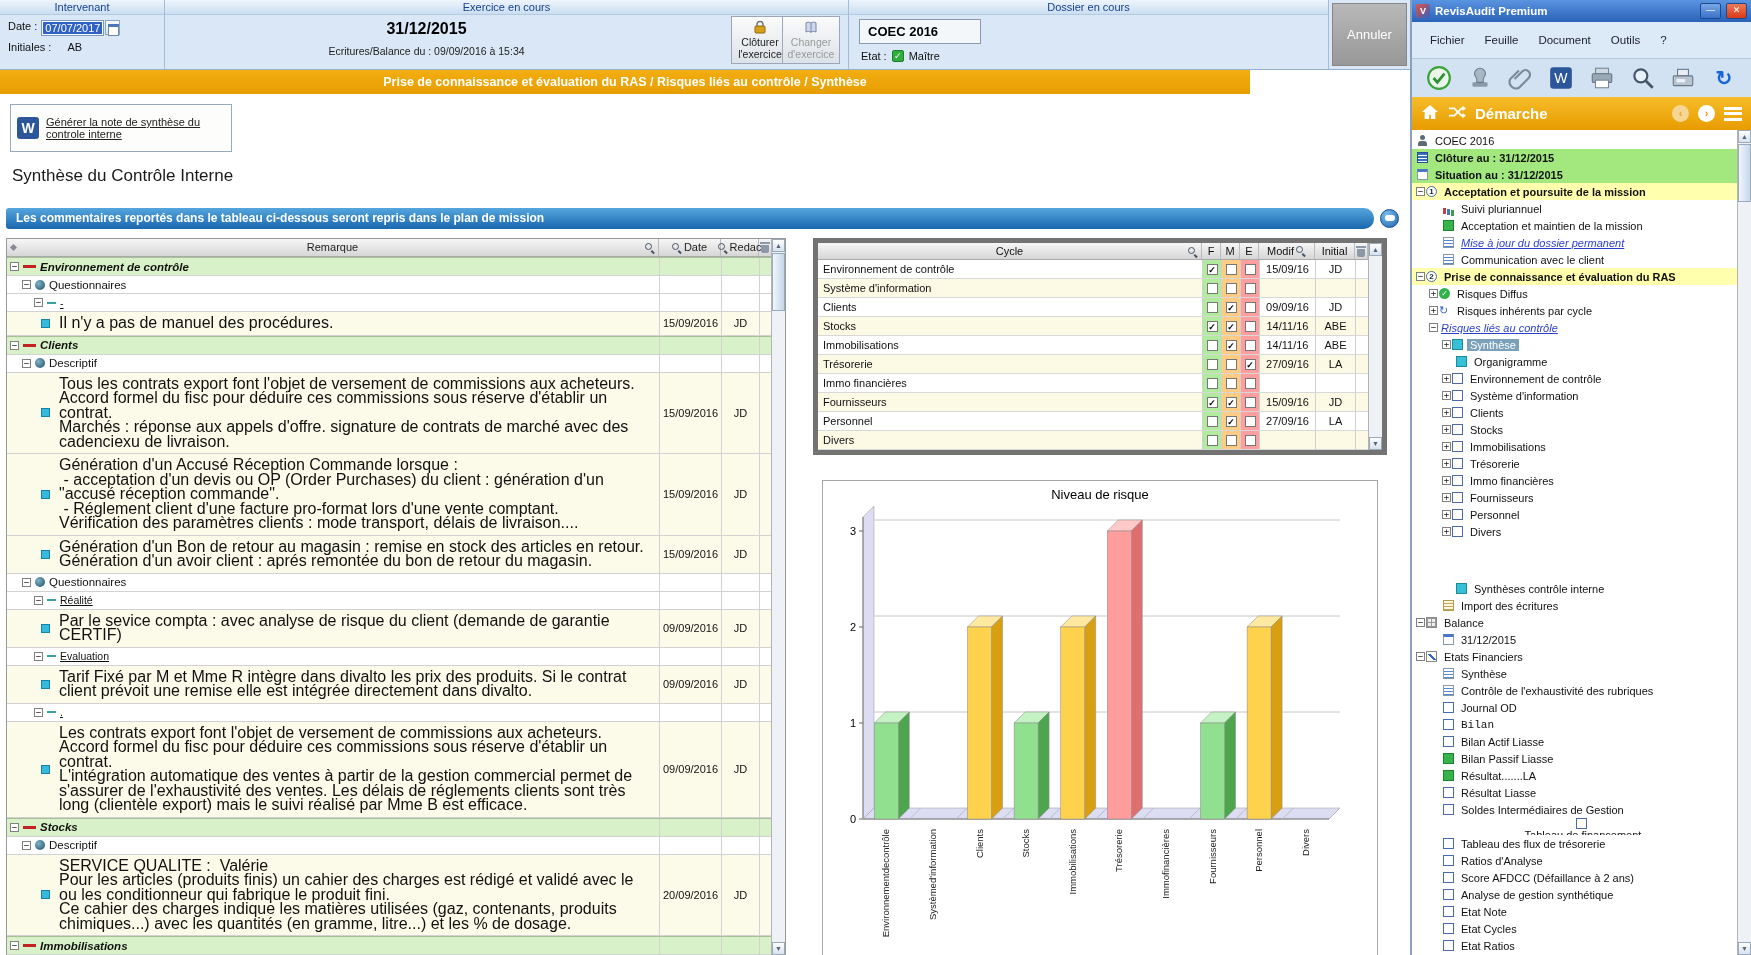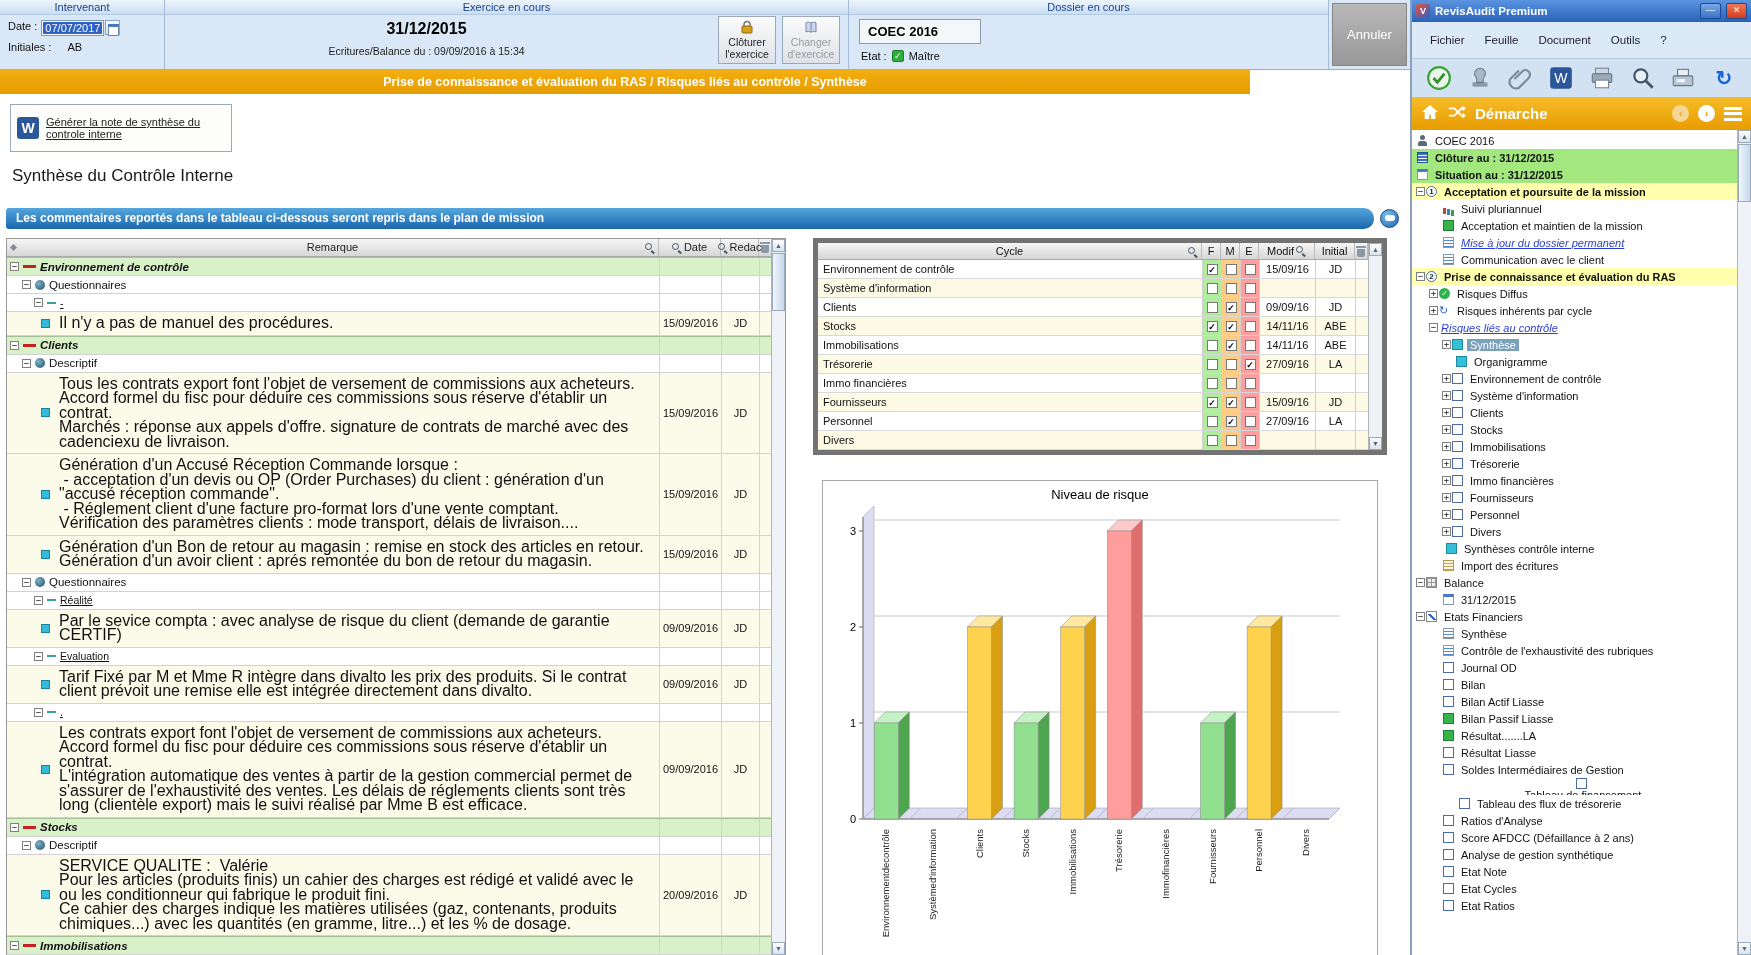--- a/index.html
+++ b/index.html
@@ -15,21 +15,21 @@
 .hrow{display:flex;align-items:flex-start;margin:5px 6px 0 8px;font-size:11px}
 .date-box{background:#fff;border:1px solid #7a99bd;padding:1px;margin-left:4px;display:inline-flex;cursor:text}
 .date-val{background:#2f62c4;color:#fff;font-size:11px;padding:0 2px}
 .cal-btn{width:15px;height:15px;margin-left:1px;border:1px solid #8aa6c4;background:linear-gradient(#f8fbff,#d4e2f0);position:relative;cursor:pointer}
 .cal-btn::before{content:"";position:absolute;left:2px;top:3px;width:9px;height:8px;background:#fff;border:1px solid #6a88aa;border-top:3px solid #4a78b8}
 .init-val{margin-left:16px}
 .ex-date{position:absolute;left:0;right:160px;top:20px;text-align:center;font-size:16px;font-weight:bold;color:#000}
 .ex-sub{position:absolute;left:0;right:160px;top:45px;text-align:center;font-size:10.5px;color:#222}
 .ex-btn{position:absolute;top:16px;width:58px;height:48px;background:linear-gradient(#fbfbfb,#dde2e8);border:1px solid #9aa8b8;font-size:10.5px;color:#222;display:flex;flex-direction:column;align-items:center;justify-content:center;gap:0;cursor:pointer;font-family:"Liberation Sans",sans-serif}
 .ex-btn.disabled{color:#9a9a9a}
-.btn-cloturer{right:72px}
+.btn-cloturer{right:59px}
 .btn-changer{right:8px}
 .dossier-box{position:absolute;left:10px;top:19px;width:122px;height:25px;background:#f4f7fa;border:1px solid #8a9ab0;font-weight:bold;font-size:13px;line-height:23px;padding-left:8px;color:#000}
 .etat-row{position:absolute;left:12px;top:50px;display:flex;align-items:center;gap:5px;font-size:11px}
 .etat-badge{width:12px;height:12px;background:#2fae3e;border:1px solid #1c7f2a;border-radius:2px;color:#fff;font-size:9px;line-height:11px;text-align:center;flex:none}
 .sec-annuler{border-right:none}
 .annuler-btn{position:absolute;inset:3px;background:linear-gradient(#b8b8b8,#989898);border:1px solid #878787;color:#fff;font-size:13px;cursor:pointer;font-family:"Liberation Sans",sans-serif}
 
 
 .orange-bar{position:absolute;top:70px;left:0;width:1250px;height:24px;background:linear-gradient(#f3ae12,#e79d00);color:#fff;font-weight:bold;font-size:12.5px;text-align:center;line-height:24px}
 
@@ -889,21 +889,21 @@
           <div class="tree-row" style="padding-left: 30px;">
             <span class="texp">+</span>
             <span class="ti ti-whitesq"></span>
             <span class="tlabel">Personnel</span>
           </div>
           <div class="tree-row" style="padding-left: 30px;">
             <span class="texp">+</span>
             <span class="ti ti-whitesq"></span>
             <span class="tlabel">Divers</span>
           </div>
-          <div class="tree-row" style="padding-left: 20px;">
+          <div class="tree-row" style="padding-left: 30px; margin-top: 40px;">
             <span class="tsp"></span>
             <span class="ti ti-cyansq"></span>
             <span class="tlabel">Synthèses contrôle interne</span>
           </div>
           <div class="tree-row" style="padding-left: 17px;">
             <span class="tsp"></span>
             <span class="ti ti-import"></span>
             <span class="tlabel">Import des écritures</span>
           </div>
           <div class="tree-row" style="padding-left: 4px;">
@@ -929,21 +929,21 @@
           <div class="tree-row" style="padding-left: 17px;">
             <span class="tsp"></span>
             <span class="ti ti-lines"></span>
             <span class="tlabel">Contrôle de l'exhaustivité des rubriques</span>
           </div>
           <div class="tree-row" style="padding-left: 17px;">
             <span class="tsp"></span>
             <span class="ti ti-whitesq"></span>
             <span class="tlabel">Journal OD</span>
           </div>
-          <div class="tree-row" style="padding-left: 17px;">
+          <div class="tree-row" style="padding-left: 17px; font-family: Liberation Mono, monospace;">
             <span class="tsp"></span>
             <span class="ti ti-whitesq"></span>
             <span class="tlabel">Bilan</span>
           </div>
           <div class="tree-row" style="padding-left: 17px;">
             <span class="tsp"></span>
             <span class="ti ti-whitesq"></span>
             <span class="tlabel">Bilan Actif Liasse</span>
           </div>
           <div class="tree-row" style="padding-left: 17px;">
@@ -964,21 +964,21 @@
           <div class="tree-row" style="padding-left: 17px;">
             <span class="tsp"></span>
             <span class="ti ti-whitesq"></span>
             <span class="tlabel">Soldes Intermédiaires de Gestion</span>
           </div>
           <div class="tree-row" style="padding-left: 17px; flex-direction: column;">
             <span class="tsp"></span>
             <span class="ti ti-whitesq"></span>
             <span class="tlabel">Tableau de financement</span>
           </div>
-          <div class="tree-row" style="padding-left: 33px;">
+          <div class="tree-row" style="padding-left: 17px;">
             <span class="tsp"></span>
             <span class="ti ti-whitesq"></span>
             <span class="tlabel">Tableau des flux de trésorerie</span>
           </div>
           <div class="tree-row" style="padding-left: 17px;">
             <span class="tsp"></span>
             <span class="ti ti-whitesq"></span>
             <span class="tlabel">Ratios d'Analyse</span>
           </div>
           <div class="tree-row" style="padding-left: 17px;">

